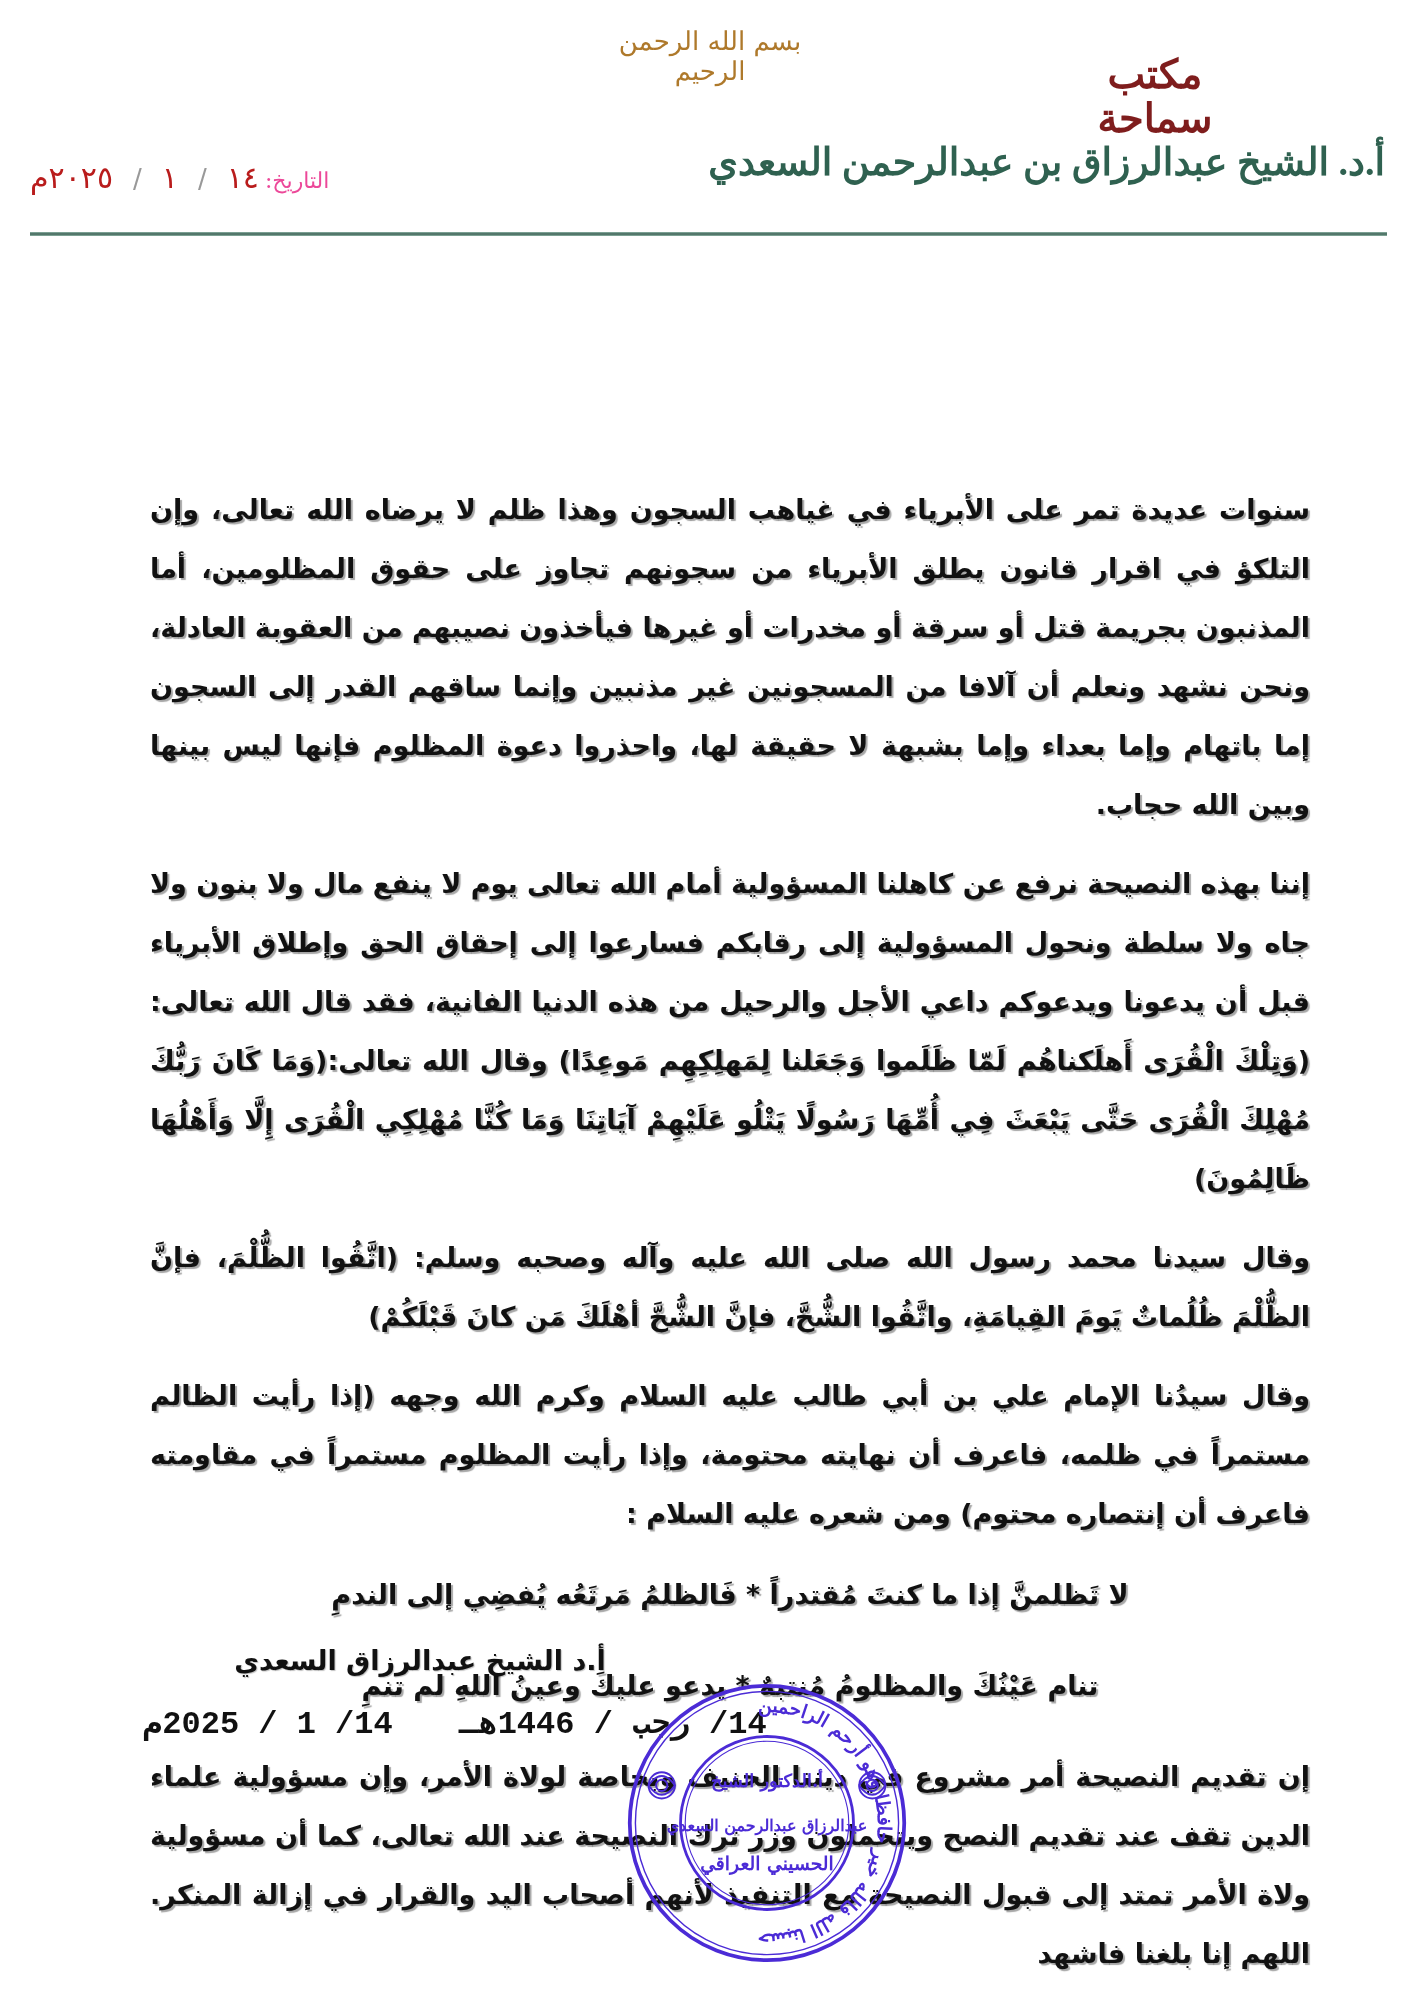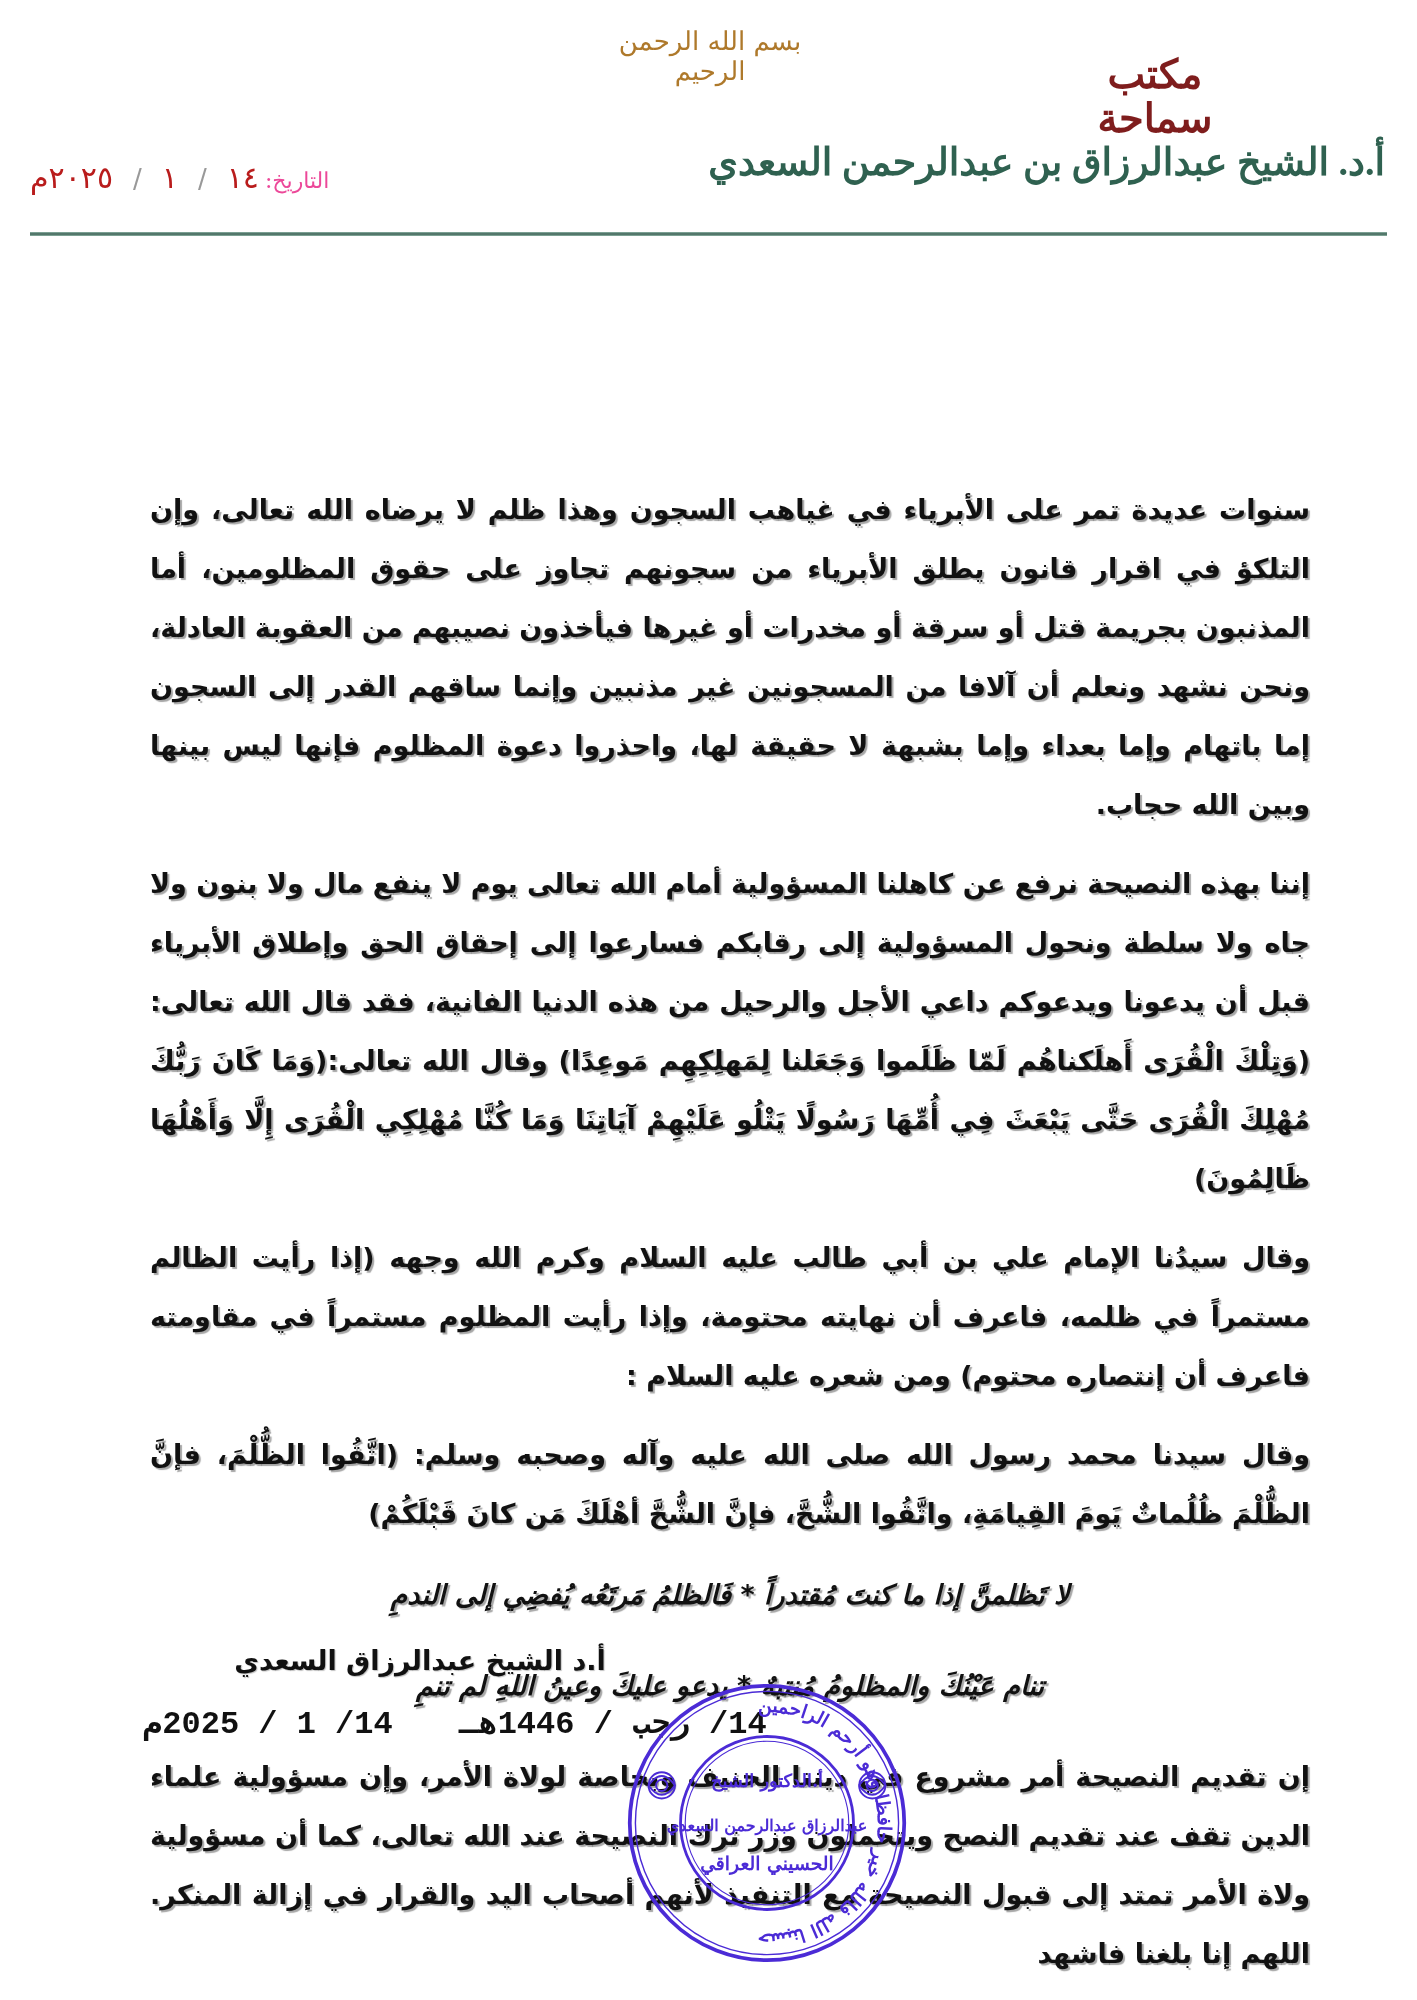--- a/index.html
+++ b/index.html
@@ -22,21 +22,21 @@
   .header-date .val { font-size:30px; color:#b91c1c; }
   .header-date .sep { font-size:26px; color:#999; margin:0 14px; }
   .rule { position:absolute; left:30px; top:232px; width:1357px; height:4px;
           background:linear-gradient(#8fb4a6,#3f6357,#8fb4a6); }
 
   
   .body-text { position:absolute; left:150px; top:480px; width:1160px; direction:rtl;
           text-align:justify; text-align-last:right; font-weight:bold; font-size:27px;
           line-height:59px; text-shadow:2px 2px 1px rgba(0,0,0,.35); }
   .para { margin:0 0 20px 0; }
-  .poem { text-align:left; text-align-last:center; margin:22px 0;font-style:italic; }
+  .poem { text-align:left; text-align-last:center; margin:22px 0; }
   .poem .verse { display:block; margin-bottom:32px; }
 
   .signature { position:absolute; left:200px; top:1645px; width:440px; text-align:center;
           direction:rtl; font-weight:bold; font-size:27px;
           text-shadow:1px 1px 1px rgba(0,0,0,.25); }
   .sign-date { position:absolute; left:143px; top:1703px; direction:rtl;
           font-weight:bold; font-size:32px; white-space:nowrap;font-family:Liberation Mono, monospace; }
 
   
   .seal { position:absolute; left:626px; top:1682px; width:282px; height:282px; }
@@ -56,22 +56,22 @@
   <span class="val">١</span>
   <span class="sep">/</span>
   <span class="val">٢٠٢٥م</span>
 </div>
 
 <div class="rule"></div>
 
 <div class="body-text">
   <p class="para">سنوات عديدة تمر على الأبرياء في غياهب السجون وهذا ظلم لا يرضاه الله تعالى، وإن التلكؤ في اقرار قانون يطلق الأبرياء من سجونهم تجاوز على حقوق المظلومين، أما المذنبون بجريمة قتل أو سرقة أو مخدرات أو غيرها فيأخذون نصيبهم من العقوبة العادلة، ونحن نشهد ونعلم أن آلافا من المسجونين غير مذنبين وإنما ساقهم القدر إلى السجون إما باتهام وإما بعداء وإما بشبهة لا حقيقة لها، واحذروا دعوة المظلوم فإنها ليس بينها وبين الله حجاب.</p>
   <p class="para">إننا بهذه النصيحة نرفع عن كاهلنا المسؤولية أمام الله تعالى يوم لا ينفع مال ولا بنون ولا جاه ولا سلطة ونحول المسؤولية إلى رقابكم فسارعوا إلى إحقاق الحق وإطلاق الأبرياء قبل أن يدعونا ويدعوكم داعي الأجل والرحيل من هذه الدنيا الفانية، فقد قال الله تعالى:(وَتِلْكَ الْقُرَى أَهلَكناهُم لَمّا ظَلَموا وَجَعَلنا لِمَهلِكِهِم مَوعِدًا) وقال الله تعالى:(وَمَا كَانَ رَبُّكَ مُهْلِكَ الْقُرَى حَتَّى يَبْعَثَ فِي أُمِّهَا رَسُولًا يَتْلُو عَلَيْهِمْ آيَاتِنَا وَمَا كُنَّا مُهْلِكِي الْقُرَى إِلَّا وَأَهْلُهَا ظَالِمُونَ)</p>
+  <p class="para">وقال سيدنا محمد رسول الله صلى الله عليه وآله وصحبه وسلم: (اتَّقُوا الظُّلْمَ، فإنَّ الظُّلْمَ ظُلُماتٌ يَومَ القِيامَةِ، واتَّقُوا الشُّحَّ، فإنَّ الشُّحَّ أهْلَكَ مَن كانَ قَبْلَكُمْ)</p>
   <p class="para">وقال سيدُنا الإمام علي بن أبي طالب عليه السلام وكرم الله وجهه (إذا رأيت الظالم مستمراً في ظلمه، فاعرف أن نهايته محتومة، وإذا رأيت المظلوم مستمراً في مقاومته فاعرف أن إنتصاره محتوم) ومن شعره عليه السلام :</p>
-  <p class="para">وقال سيدنا محمد رسول الله صلى الله عليه وآله وصحبه وسلم: (اتَّقُوا الظُّلْمَ، فإنَّ الظُّلْمَ ظُلُماتٌ يَومَ القِيامَةِ، واتَّقُوا الشُّحَّ، فإنَّ الشُّحَّ أهْلَكَ مَن كانَ قَبْلَكُمْ)</p>
   <div class="poem">
     <span class="verse">لا تَظلمنَّ إذا ما كنتَ مُقتدراً * فَالظلمُ مَرتَعُه يُفضِي إلى الندمِ</span>
     <span class="verse">تنام عَيْنُكَ والمظلومُ مُنتبهٌ * يدعو عليكَ وعينُ اللهِ لم تنمِ</span>
   </div>
   <p class="para">إن تقديم النصيحة أمر مشروع في ديننا الحنيف وبخاصة لولاة الأمر، وإن مسؤولية علماء الدين تقف عند تقديم النصح ويتحملون وزر ترك النصيحة عند الله تعالى، كما أن مسؤولية ولاة الأمر تمتد إلى قبول النصيحة مع التنفيذ لأنهم أصحاب اليد والقرار في إزالة المنكر. اللهم إنا بلغنا فاشهد</p>
 </div>
 
 <div class="signature">أ.د الشيخ عبدالرزاق السعدي</div>
 <div class="sign-date">
   <span>14/ رجب / 1446هـ</span>

